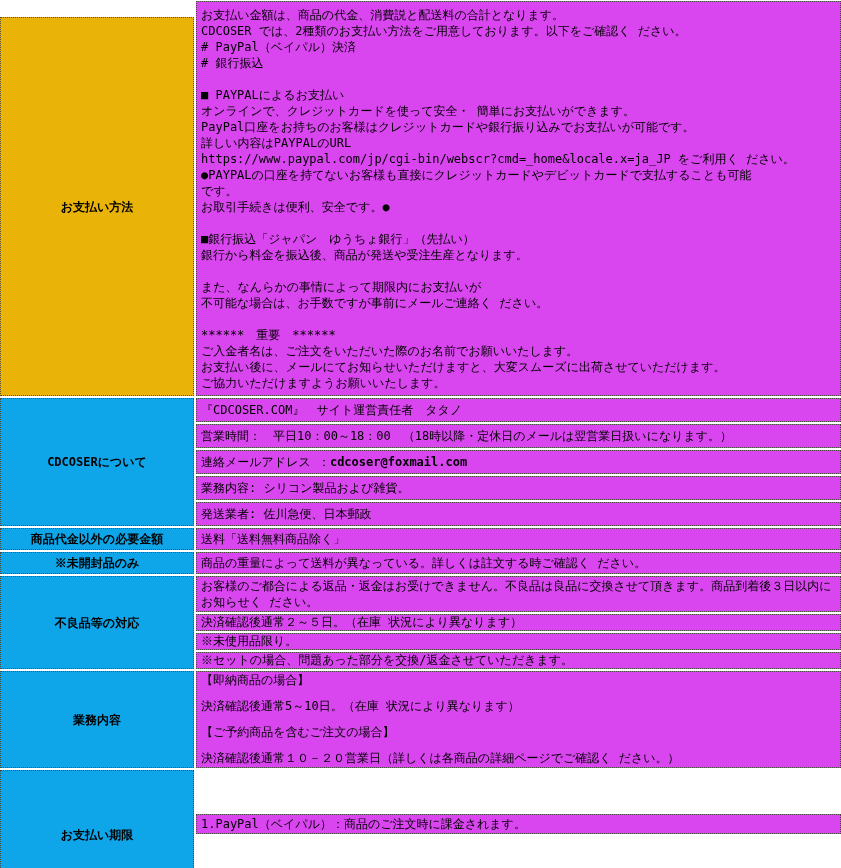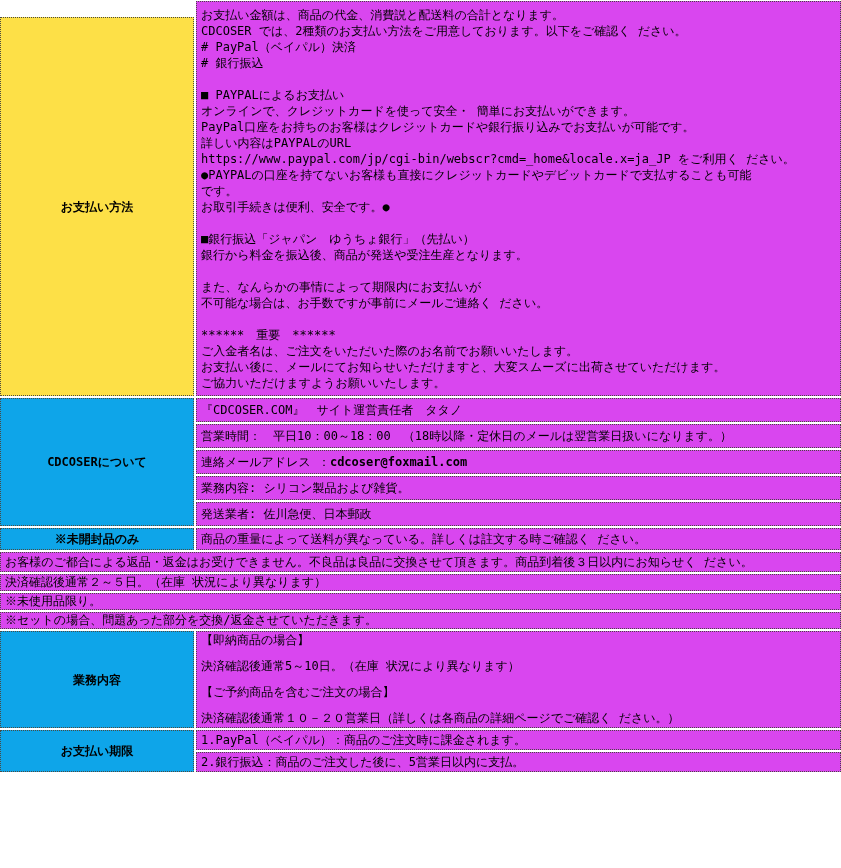--- a/index.html
+++ b/index.html
@@ -20,36 +20,36 @@
     background: #0ea5e9;
     display: flex;
     align-items: center;
     justify-content: center;
     text-align: center;
     font-weight: bold;
     line-height: 16px;
     margin-right: 2px;
     padding: 1px 2px;
   }
-  .row-pay .lbl { background: #fde047; margin-top: 16px; }
+  .row-pay .lbl { background: #eab308; margin-top: 16px; }
   .cnt { flex: 1; display: flex; flex-direction: column; gap: 2px; min-width: 0; }
   .box {
     border: 1px dotted #4a4a42;
     background: #d946ef;
     padding: 2px 4px;
     line-height: 16px;
     white-space: pre-wrap;
     word-break: break-all;
   }
   .row-pay .box { padding: 5px 4px 4px 4px; }
   .row-about .box { padding: 3px 4px; }
   .row-defect .box.first { padding: 1px 4px; }
   .row-defect .box.tight { padding: 0 4px; line-height: 15px; }
   .row-delivery .box { line-height: 13px; padding: 2px 4px; }
-  .row-deadline .box { padding: 1px 4px; }
+  .row-deadline .box { padding: 1px 4px; margin-top: 44px; }
   .row-slim .box { padding: 0 4px; }
   b { font-weight: bold; }
 </style>
 </head>
 <body>
 
 <div class="tbl">
 
   <div class="row row-pay">
     <div class="lbl">お支払い方法</div>
@@ -85,29 +85,36 @@
     <div class="lbl">CDCOSERについて</div>
     <div class="cnt">
       <div class="box">『CDCOSER.COM』　サイト運営責任者　タタノ</div>
       <div class="box">営業時間：　平日10：00～18：00　（18時以降・定休日のメールは翌営業日扱いになります。）</div>
       <div class="box"><span>連絡メールアドレス ：</span><b>cdcoser@foxmail.com</b></div>
       <div class="box">業務内容: シリコン製品および雑貨。</div>
       <div class="box">発送業者: 佐川急便、日本郵政</div>
     </div>
   </div>
 
+  <div class="row row-slim">
+    <div class="lbl">商品代金以外の必要金額</div>
+    <div class="cnt">
+      <div class="box" style="padding:2px 4px;">送料「送料無料商品除く」</div>
+    </div>
+  </div>
 
   <div class="row">
     <div class="lbl">※未開封品のみ</div>
     <div class="cnt">
       <div class="box">商品の重量によって送料が異なっている。詳しくは註文する時ご確認く ださい。</div>
     </div>
   </div>
 
   <div class="row row-defect">
+    <div class="lbl">不良品等の対応</div>
     <div class="cnt">
       <div class="box first">お客様のご都合による返品・返金はお受けできません。不良品は良品に交換させて頂きます。商品到着後３日以内にお知らせく ださい。</div>
       <div class="box tight">決済確認後通常２～５日。（在庫 状況により異なります）</div>
       <div class="box tight">※未使用品限り。</div>
       <div class="box tight">※セットの場合、問題あった部分を交換/返金させていただきます。</div>
     </div>
   </div>
 
   <div class="row row-delivery">
     <div class="lbl">業務内容</div>

